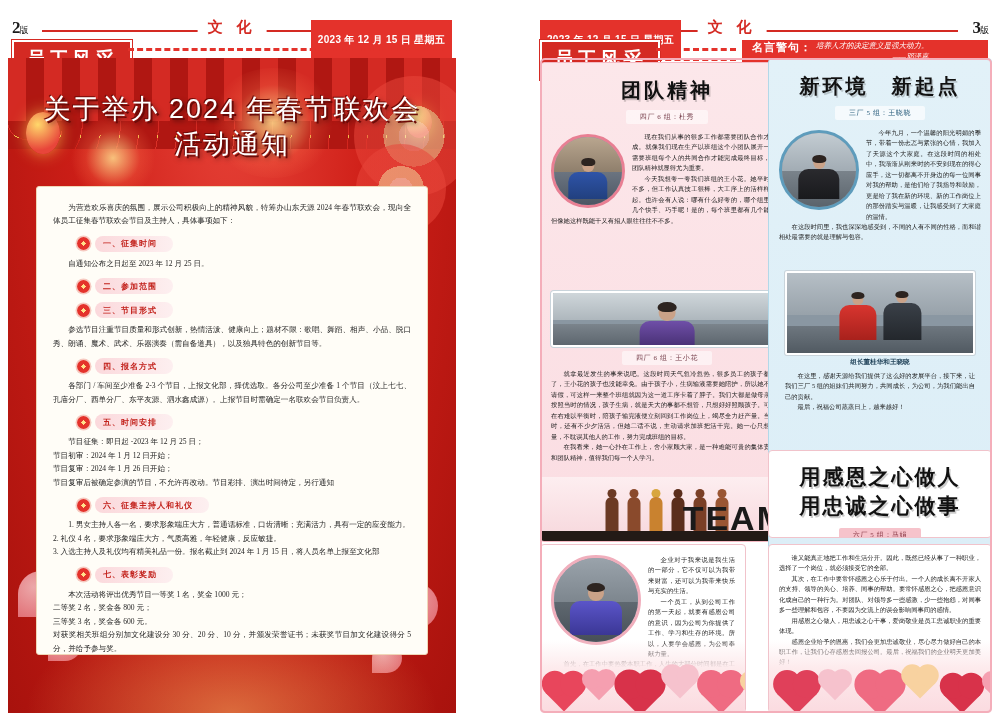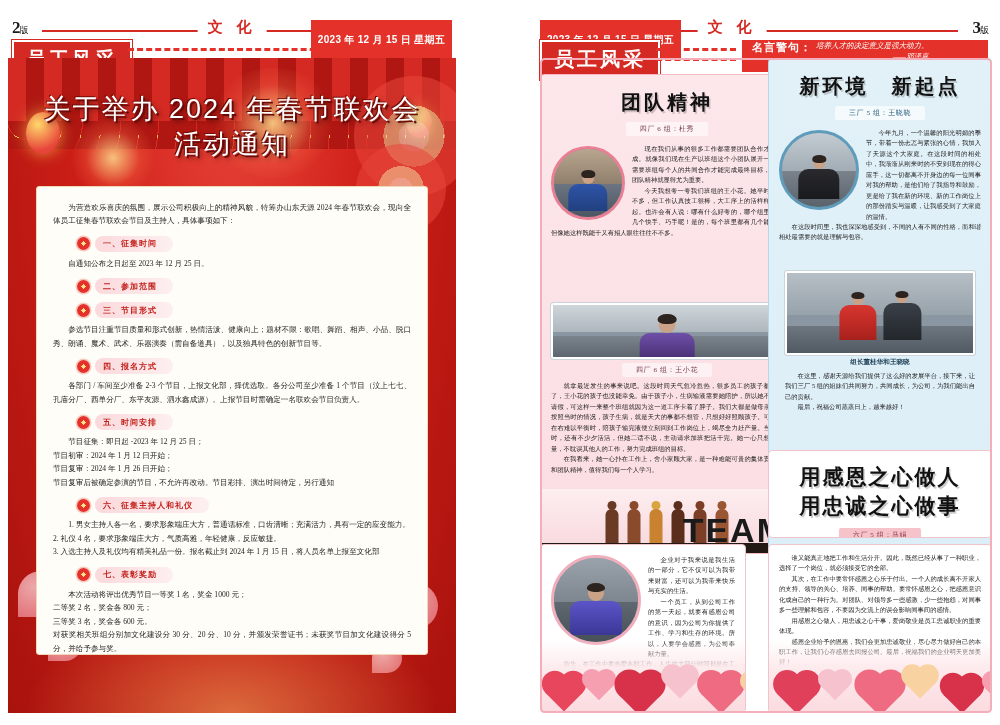--- a/index.html
+++ b/index.html
@@ -359,21 +359,21 @@
         <b>名言警句：</b>
         <span class="q">
           <span>培养人才的决定意义是强大动力。</span>
           <i>——邓泽嘉</i>
         </span>
       </div>
     </div>
 
     <div class="rp">
 
-      <div class="card card-pink" style="left:0; top:16px; width:254px; height:480px;">
+      <div class="card card-pink" style="left:0; top:4px; width:254px; height:480px;">
         <div class="art-title" style="font-size:20px; margin-top:14px;">团队精神</div>
         <div class="byline">四厂 6 组：杜秀</div>
 
         <div style="position:relative; padding:8px 10px 0 10px;">
           <div class="p-round" style="float:left; width:74px; height:74px; margin:2px 7px 2px 0;">
             <div class="photo-body">
               <div class="ph-sky" style="background:linear-gradient(180deg,#b9a68f,#8f7f6c);"></div>
               <div class="ph-floor" style="background:linear-gradient(180deg,#6b7480,#4c5663);"></div>
               <div class="ph-person" style="width:58%; height:66%;">
                 <div class="ph-head">

